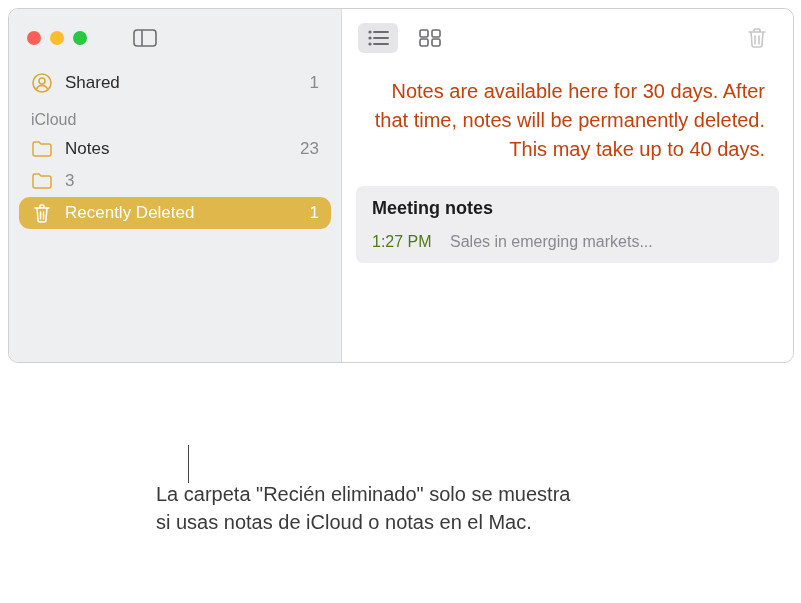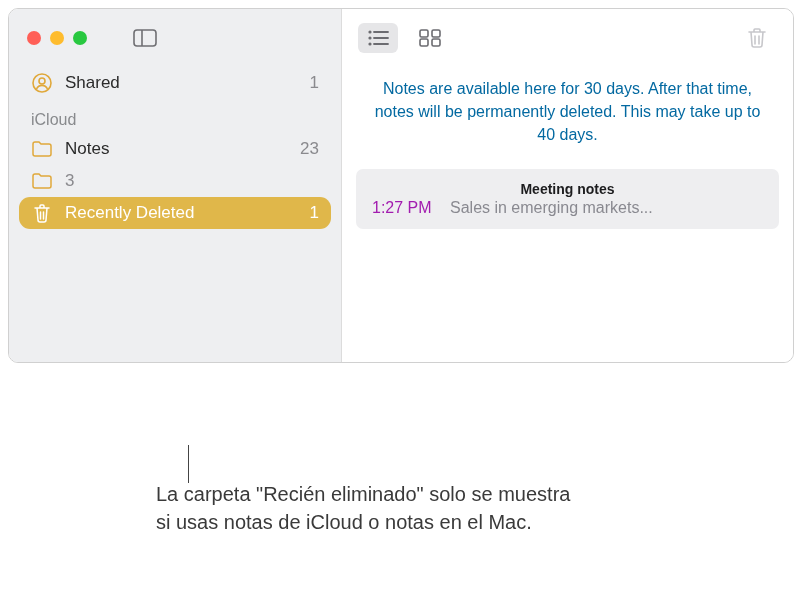--- a/index.html
+++ b/index.html
@@ -141,46 +141,45 @@
       color: #fff;
     }
     .shared-icon {
       color: #e0a83a;
     }
     .trash-icon {
       color: #fff;
     }
     .info-banner {
       padding: 10px 28px 16px 28px;
-      text-align: center;
-      color: #0369a1;
-      font-size: 16px;
+      text-align: right;
+      color: #c2410c;
+      font-size: 20px;
       line-height: 1.45;
     }
     .note-item {
       margin: 6px 14px;
       background: #eeeef0;
       border-radius: 7px;
       padding: 12px 16px;
     }
     .note-title {
       font-weight: 700;
-      font-size: 14px;
+      font-size: 18px;
       color: #1c1c1e;
-      margin-bottom: 2px;
-      text-align: center;
+      margin-bottom: 14px;
     }
     .note-subline {
       display: flex;
       font-size: 16px;
       color: #898990;
     }
     .note-time {
       min-width: 78px;
-      color: #a21caf;
+      color: #4d7c0f;
     }
     .callout {
       position: absolute;
       left: 156px;
       top: 480px;
       font-size: 20px;
       color: #3a3a3a;
       line-height: 1.4;
       width: 420px;
     }

